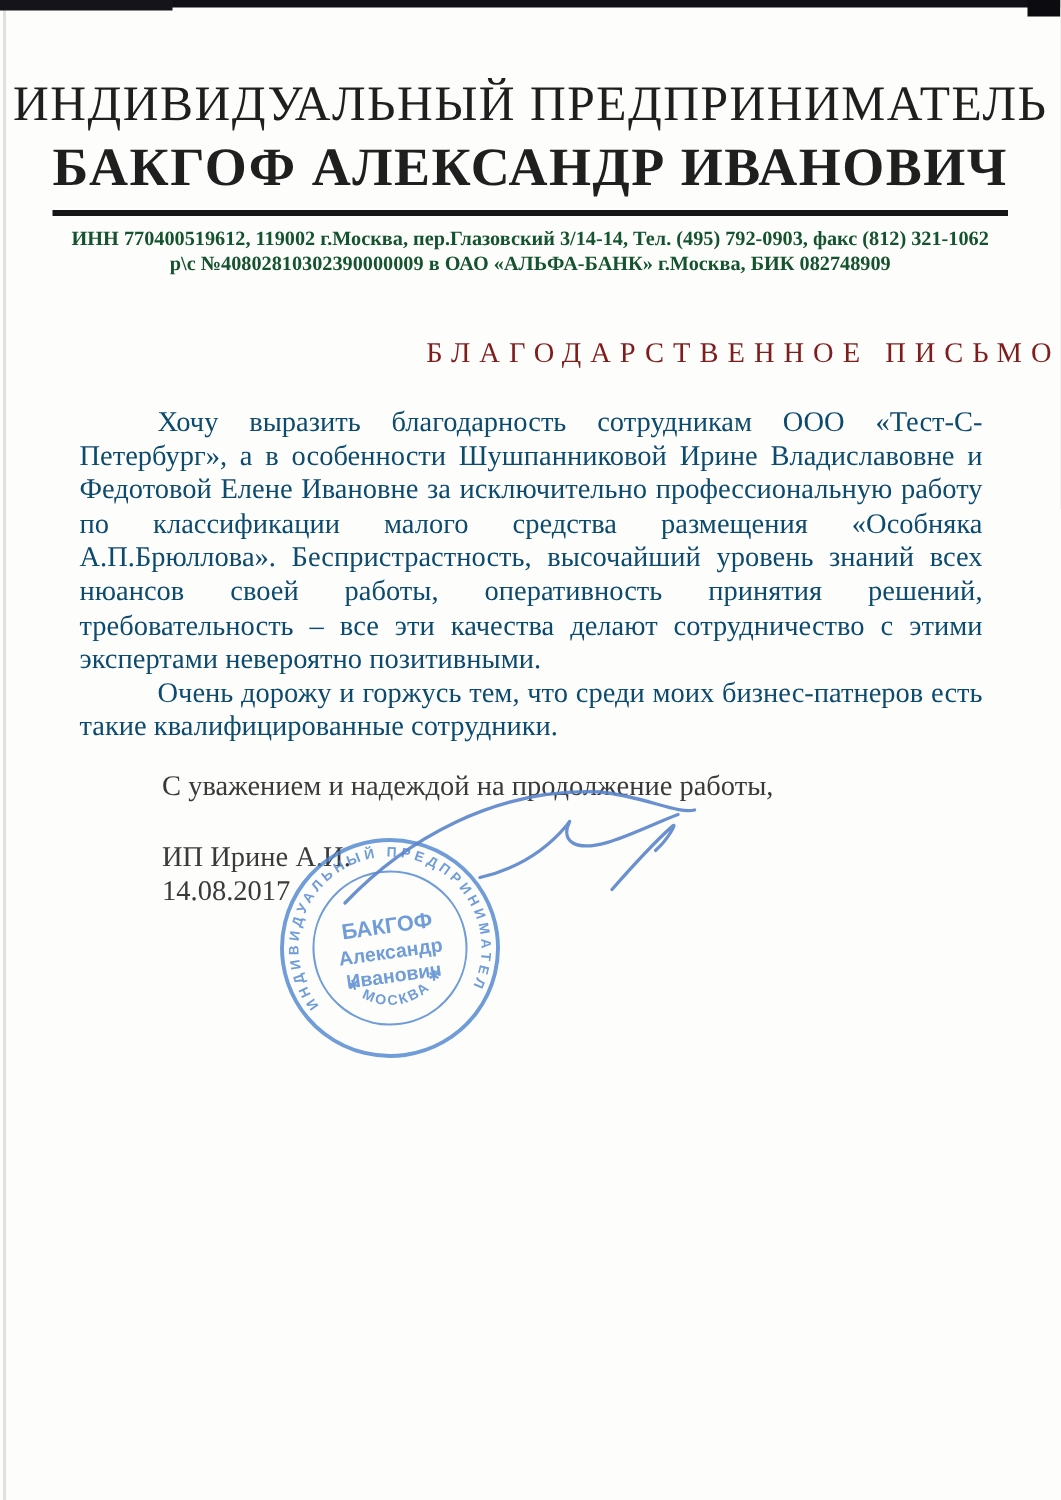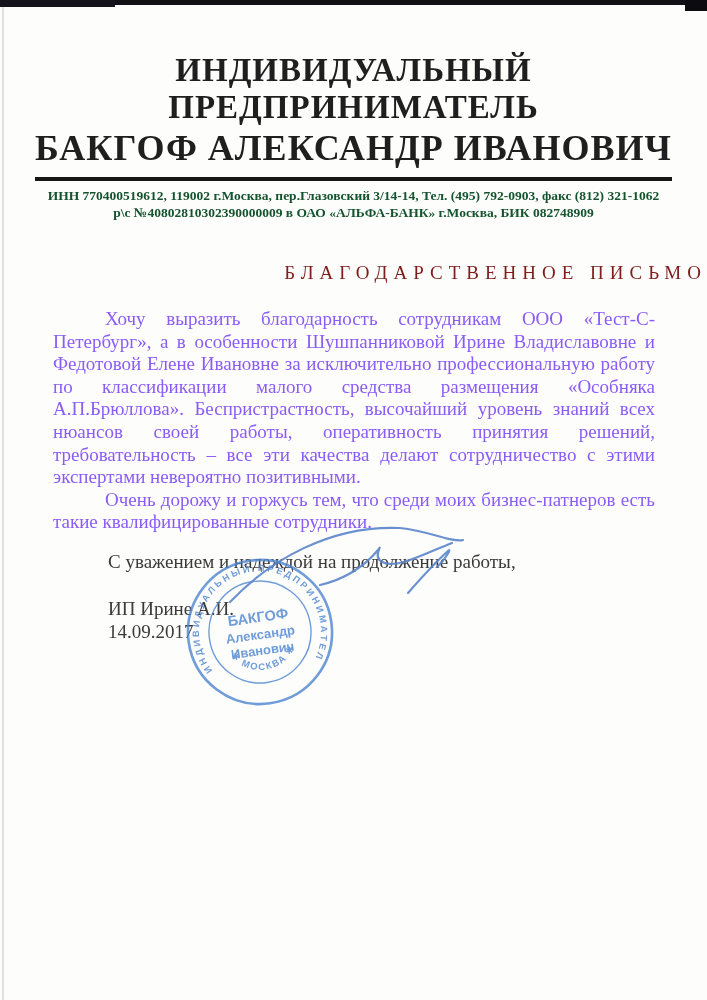--- a/index.html
+++ b/index.html
@@ -14,37 +14,37 @@
   }
   
   .scan-top{position:absolute;top:0;left:0;width:707px;height:5px;background:#101016;}
   .scan-top-left{position:absolute;top:0;left:0;width:115px;height:7px;background:#14141a;}
   .scan-top-right{position:absolute;top:0;right:0;width:22px;height:11px;background:#0b0b10;}
   .scan-left-line{position:absolute;top:0;left:2px;width:2px;height:1000px;background:#e0e0e0;}
 
   
   .letterhead{padding-top:52px;text-align:center;color:#1f1f1f;}
   .lh-line1{
-    font-size:33px;font-weight:bold;line-height:37px;letter-spacing:1px;
+    font-size:33px;font-weight:normal;line-height:37px;letter-spacing:1px;
   }
   .lh-line2{
     font-size:36px;font-weight:bold;line-height:42px;letter-spacing:1px;margin-top:1px;
   }
   .lh-rule{height:4px;background:#161616;margin:8px 35px 6px 35px;}
   .lh-details{font-size:13.5px;font-weight:bold;line-height:17px;color:#14532d;}
 
   
   .letter-title{
     margin-top:41px;text-align:right;
     font-size:19px;color:#7f1d1d;letter-spacing:6px;white-space:nowrap;
   }
   .letter-body{
     margin:24px 52px 0 53px;
     font-size:19px;line-height:22.6px;
-    text-align:justify;color:#8b5cf6;
+    text-align:justify;color:#0c4a6e;
   }
   .letter-body p{margin:0;text-indent:52px;}
   .closing-line{margin:17px 52px 0 108px;font-size:19px;line-height:22.6px;}
   .sig-block{margin:23px 52px 0 108px;font-size:19px;line-height:23px;}
 
   
   .signature-svg{position:absolute;left:200px;top:515px;pointer-events:none;}
   .stamp-svg{position:absolute;left:180px;top:552px;pointer-events:none;opacity:.8;}
   .stamp-text{font-family:"Liberation Sans","DejaVu Sans",sans-serif;font-weight:bold;}
 </style>
@@ -70,21 +70,21 @@
 
   <div class="letter-body">
     <p>Хочу выразить благодарность сотрудникам ООО «Тест-С-Петербург», а в особенности Шушпанниковой Ирине Владиславовне и Федотовой Елене Ивановне за исключительно профессиональную работу по классификации малого средства размещения «Особняка А.П.Брюллова». Беспристрастность, высочайший уровень знаний всех нюансов своей работы, оперативность принятия решений, требовательность – все эти качества делают сотрудничество с этими экспертами невероятно позитивными.</p>
     <p>Очень дорожу и горжусь тем, что среди моих бизнес-патнеров есть такие квалифицированные сотрудники.</p>
   </div>
 
   <div class="closing-line">С уважением и надеждой на продолжение работы,</div>
 
   <div class="sig-block">
     <div>ИП Ирине А.И.</div>
-    <div>14.09.2017</div>
+    <div>14.08.2017</div>
   </div>
 
   <svg class="stamp-svg" width="160" height="160" viewBox="0 0 160 160">
     <g transform="rotate(-8 80 80)" fill="none" stroke="#4d84cf">
       <circle cx="80" cy="80" r="72" stroke-width="2.6"></circle>
       <circle cx="80" cy="80" r="51" stroke-width="1.4"></circle>
       <defs>
         <path id="ring-top" d="M 30 115 A 61 61 0 1 1 130 115"></path>
         <path id="ring-bottom" d="M 42 80 A 38 38 0 0 0 118 80"></path>
       </defs>

